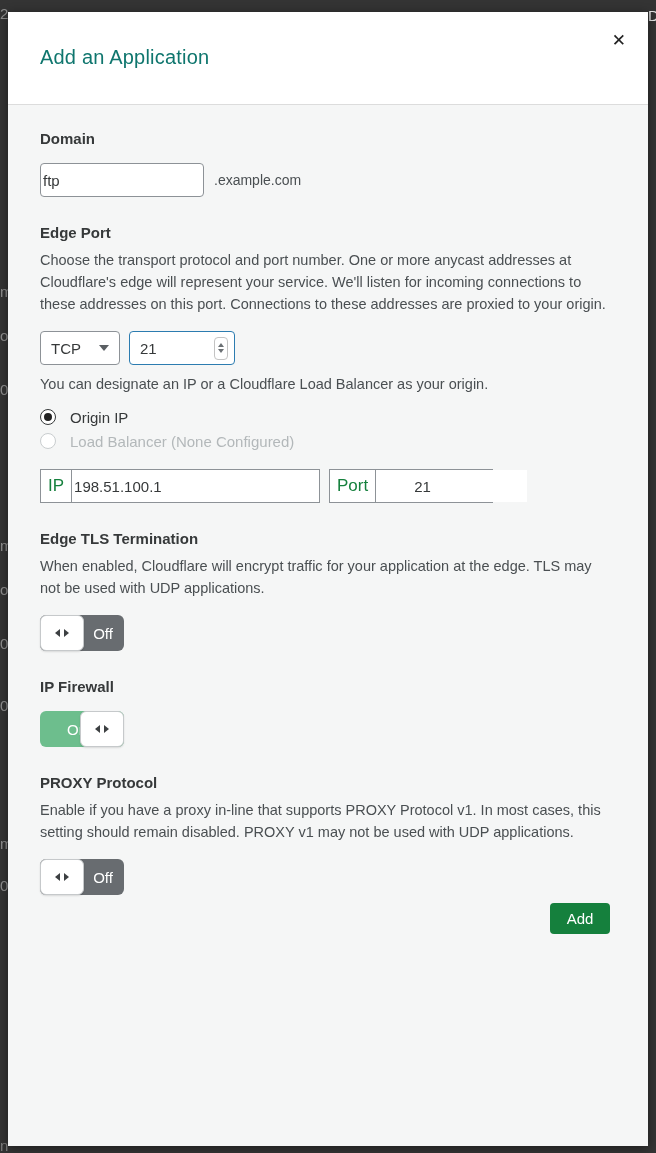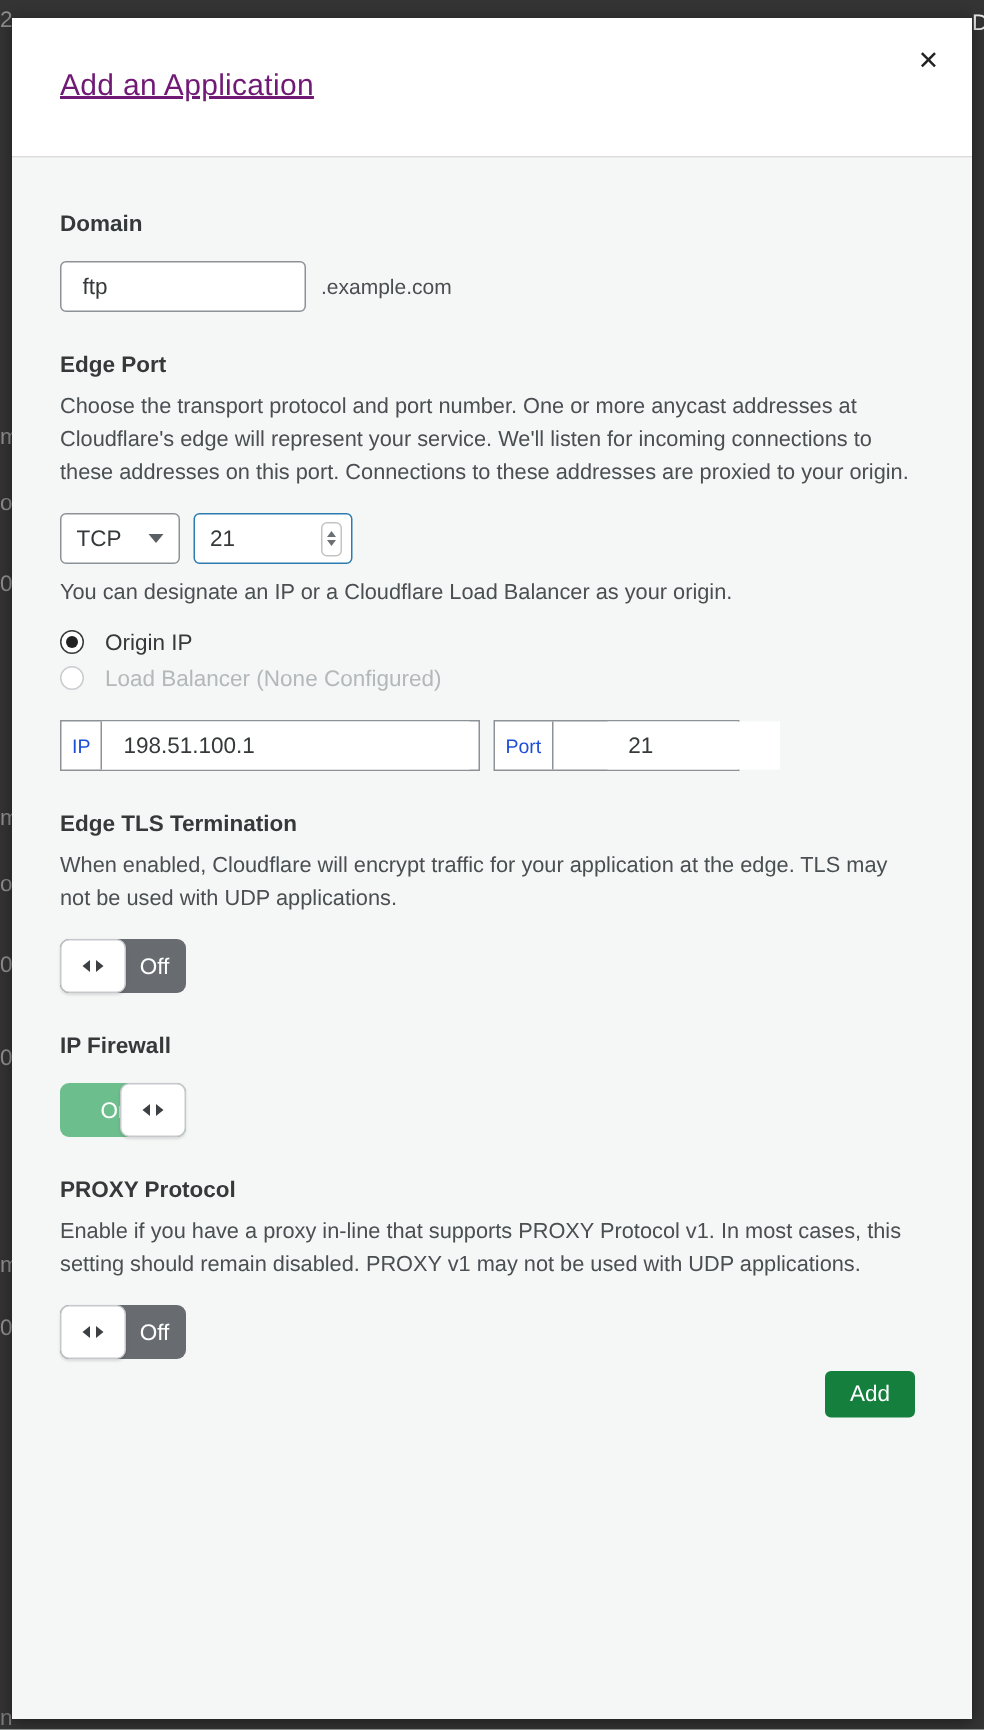--- a/index.html
+++ b/index.html
@@ -37,23 +37,22 @@
     height: 93px;
     flex: 0 0 auto;
     position: relative;
     border-bottom: 1px solid #dcdcdc;
   }
   .modal-title {
     position: absolute;
     left: 32px; top: 34px;
     font-size: 20px;
     font-weight: 400;
-    color: #701a75;
+    color: #0f766e;
     letter-spacing: .2px;
-    text-decoration: underline;
   }
   .close-btn {
     position: absolute;
     top: 20px; right: 22px;
     font-size: 17px;
     font-weight: 700;
     color: #222;
     cursor: pointer;
     line-height: 1;
   }
@@ -61,40 +60,40 @@
     flex: 1 1 auto;
     padding: 24px 38px 0 32px;
     overflow: hidden;
   }
   .section-heading {
     font-size: 15px;
     font-weight: 700;
     color: #36393a;
     margin-top: 27px;
   }
-  .section-heading.first { margin-top: 12px; }
+  .section-heading.first { margin-top: 1px; }
   .desc {
     margin-top: 8px;
     font-size: 14.5px;
     line-height: 22px;
     color: #4a4f52;
   }
 
   
   .row { display: flex; align-items: center; }
   .ctl-row { margin-top: 16px; }
   input[type="text"] {
     font-family: inherit;
     font-size: 15px;
     color: #36393a;
     background: #fff;
     border: 1px solid #8d9297;
     outline: none;
     height: 34px;
-    padding: 0 14px;
+    padding: 0 2px;
   }
   .domain-input { width: 164px; border-radius: 4px; }
   .suffix { margin-left: 10px; font-size: 14px; color: #4a4f52; }
 
   .select-box {
     width: 80px; height: 34px;
     background: #fff;
     border: 1px solid #8d9297;
     border-radius: 4px;
     display: flex;
@@ -160,22 +159,22 @@
 
   .prefix-field {
     display: flex; align-items: stretch;
     background: #fff;
     border: 1px solid #8d9297;
     height: 34px;
   }
   .prefix-field .prefix {
     display: flex; align-items: center;
     padding: 0 7px;
-    font-size: 13px;
-    color: #1d4ed8;
+    font-size: 17px;
+    color: #15803d;
     border-right: 1px solid #8d9297;
   }
   .prefix-field input { border: none; height: 32px; }
   .ip-field { width: 280px; margin-right: 9px; }
   .ip-field input { width: 245px; }
   .port-field { width: 164px; gap: 36px; }
   .port-field input { width: 115px; }
 
   
   .toggle {

